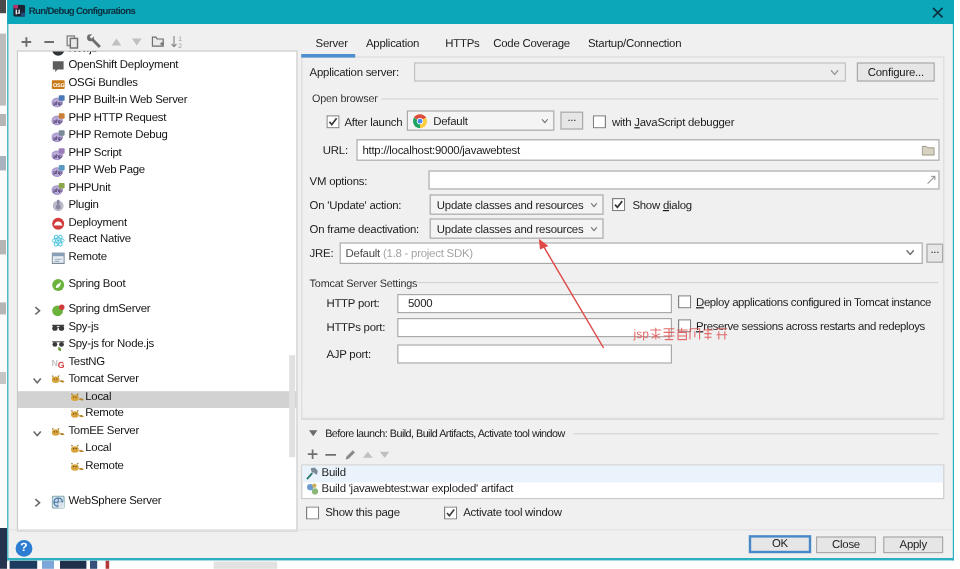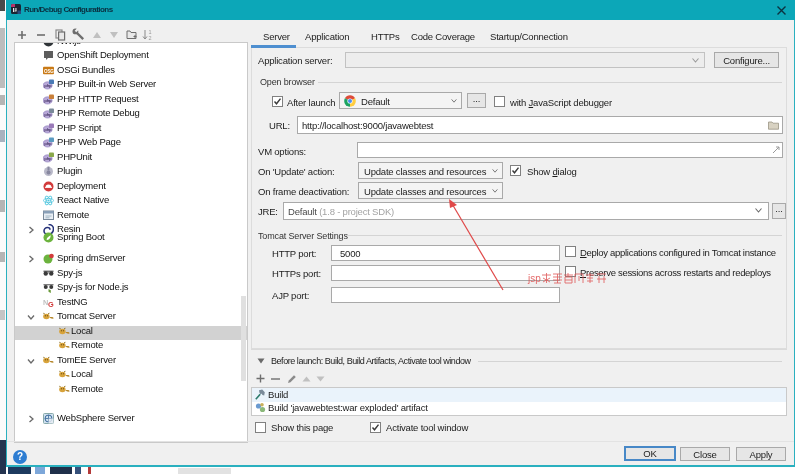--- a/index.html
+++ b/index.html
@@ -186,29 +186,20 @@
         <span class="txt" style="left:42px;">React Native</span>
       </div>
 <div class="trow" style="top:164.8px;">
         <svg class="ticon" style="left:28px;top:1px" width="11" height="11" viewBox="0 0 11 11">
           <rect x="0.5" y="1" width="10" height="8.5" fill="#e9eef4" stroke="#7a8a9a"></rect>
           <rect x="0.5" y="1" width="10" height="2.5" fill="#8aa0b8"></rect>
           <path d="M2.5 6 h6 M2.5 7.8 h4" stroke="#9ab0c0" stroke-width="0.9"></path>
         </svg>
         <span class="txt" style="left:42px;">Remote</span>
       </div>
-<div class="trow" style="top:179.3px;">
-        <svg class="tarr" viewBox="0 0 8 8">
-          <path d="M2.5 1 L6 4 L2.5 7" fill="none" stroke="#6a6a6a" stroke-width="1.3"></path>
-        </svg>
-        <svg class="ticon" style="left:28px;top:1px" width="11" height="11" viewBox="0 0 11 11">
-          <path d="M5.5 0.5 c3 0 5 2 5 4.5 0 3-2.5 5.5-5 5.5 C3 10.5 1 9 1 7 c0-2 1.5-3.5 3.5-3.5 1.5 0 2.5 1 2.5 2.2" fill="none" stroke="#27337a" stroke-width="1.6"></path>
-        </svg>
-        <span class="txt" style="left:42px;">Resin</span>
-      </div>
 <div class="trow" style="top:187px;">
         <svg class="ticon" style="left:28px;top:1px" width="11" height="11" viewBox="0 0 11 11">
           <circle cx="5.5" cy="5.5" r="5" fill="#6cb33e"></circle>
           <path d="M3.5 7.5 C4 5 6 4.5 7.8 3.2 7.5 6 6.5 7.8 4.2 8 Z" fill="#fff"></path>
         </svg>
         <span class="txt" style="left:42px;">Spring Boot</span>
       </div>
 <div class="trow" style="top:208.3px;">
         <svg class="tarr" viewBox="0 0 8 8">
           <path d="M2.5 1 L6 4 L2.5 7" fill="none" stroke="#6a6a6a" stroke-width="1.3"></path>

